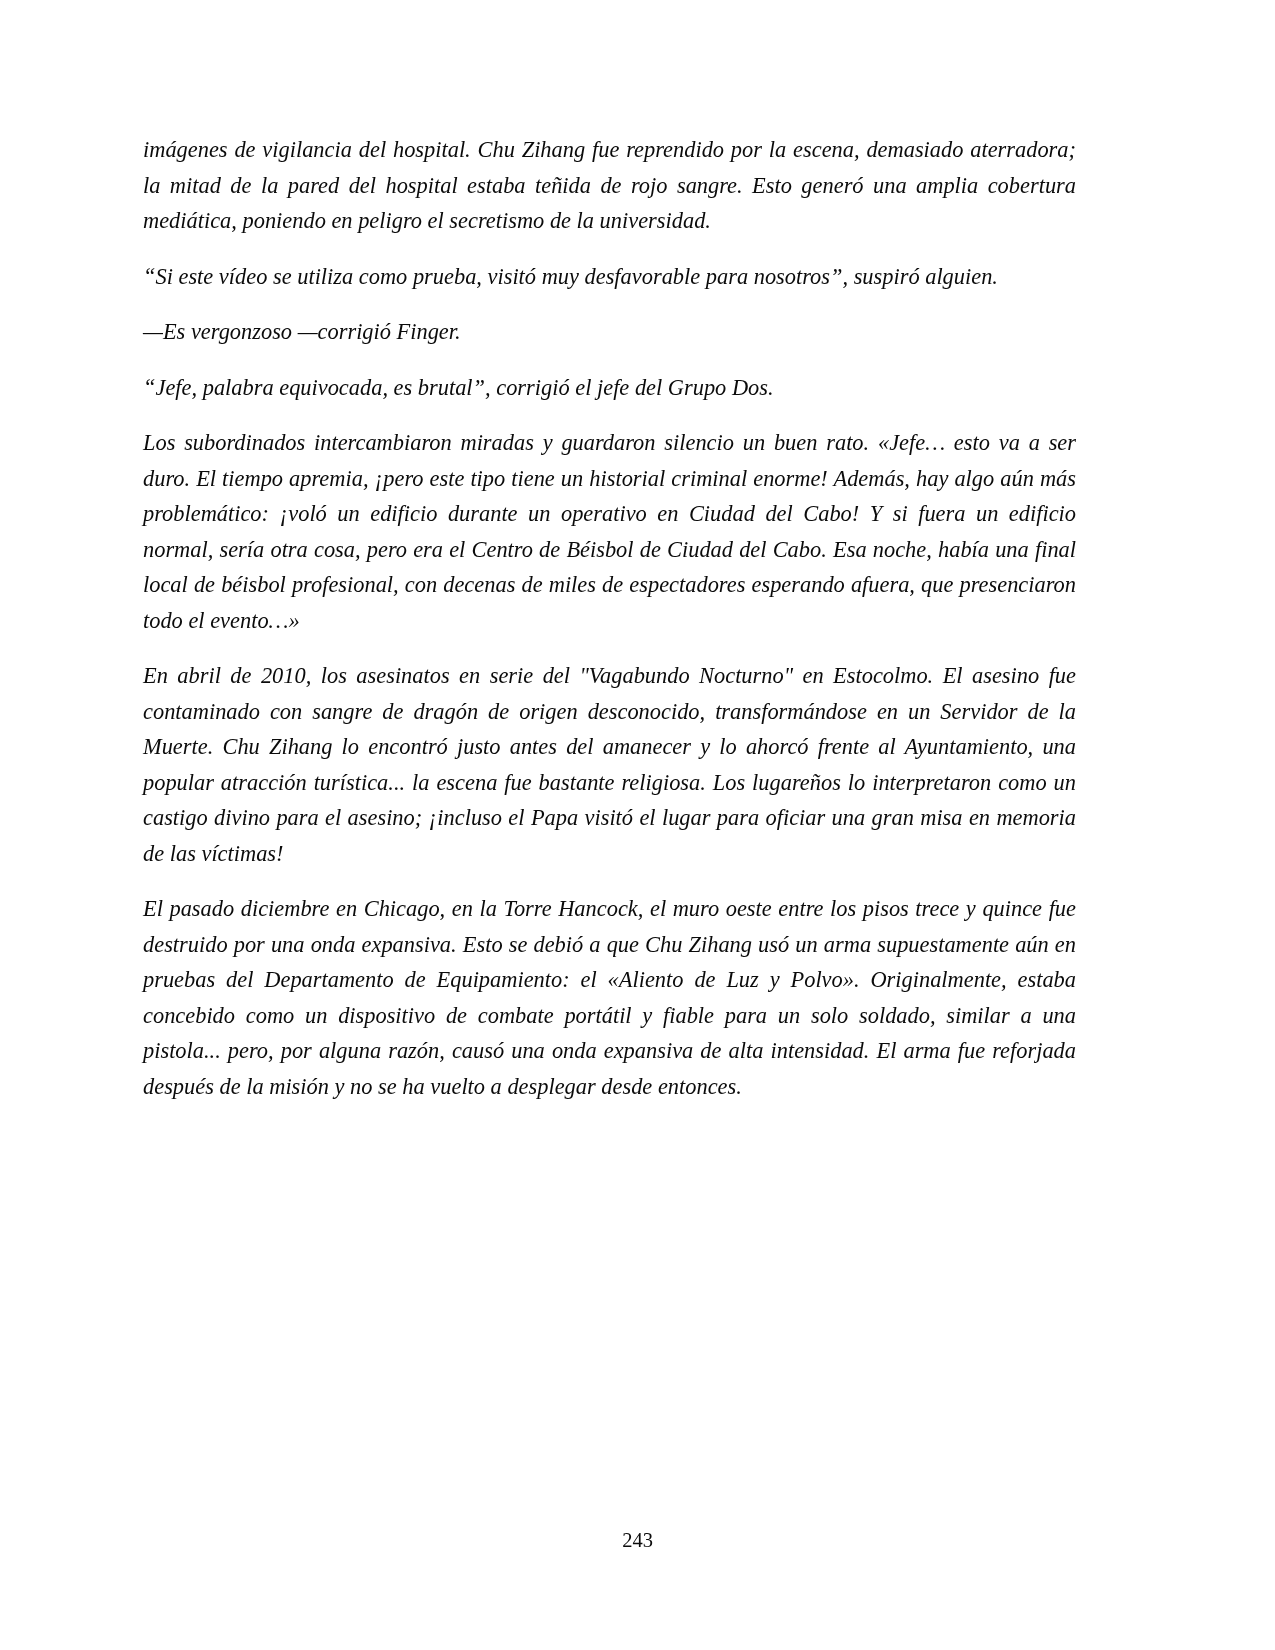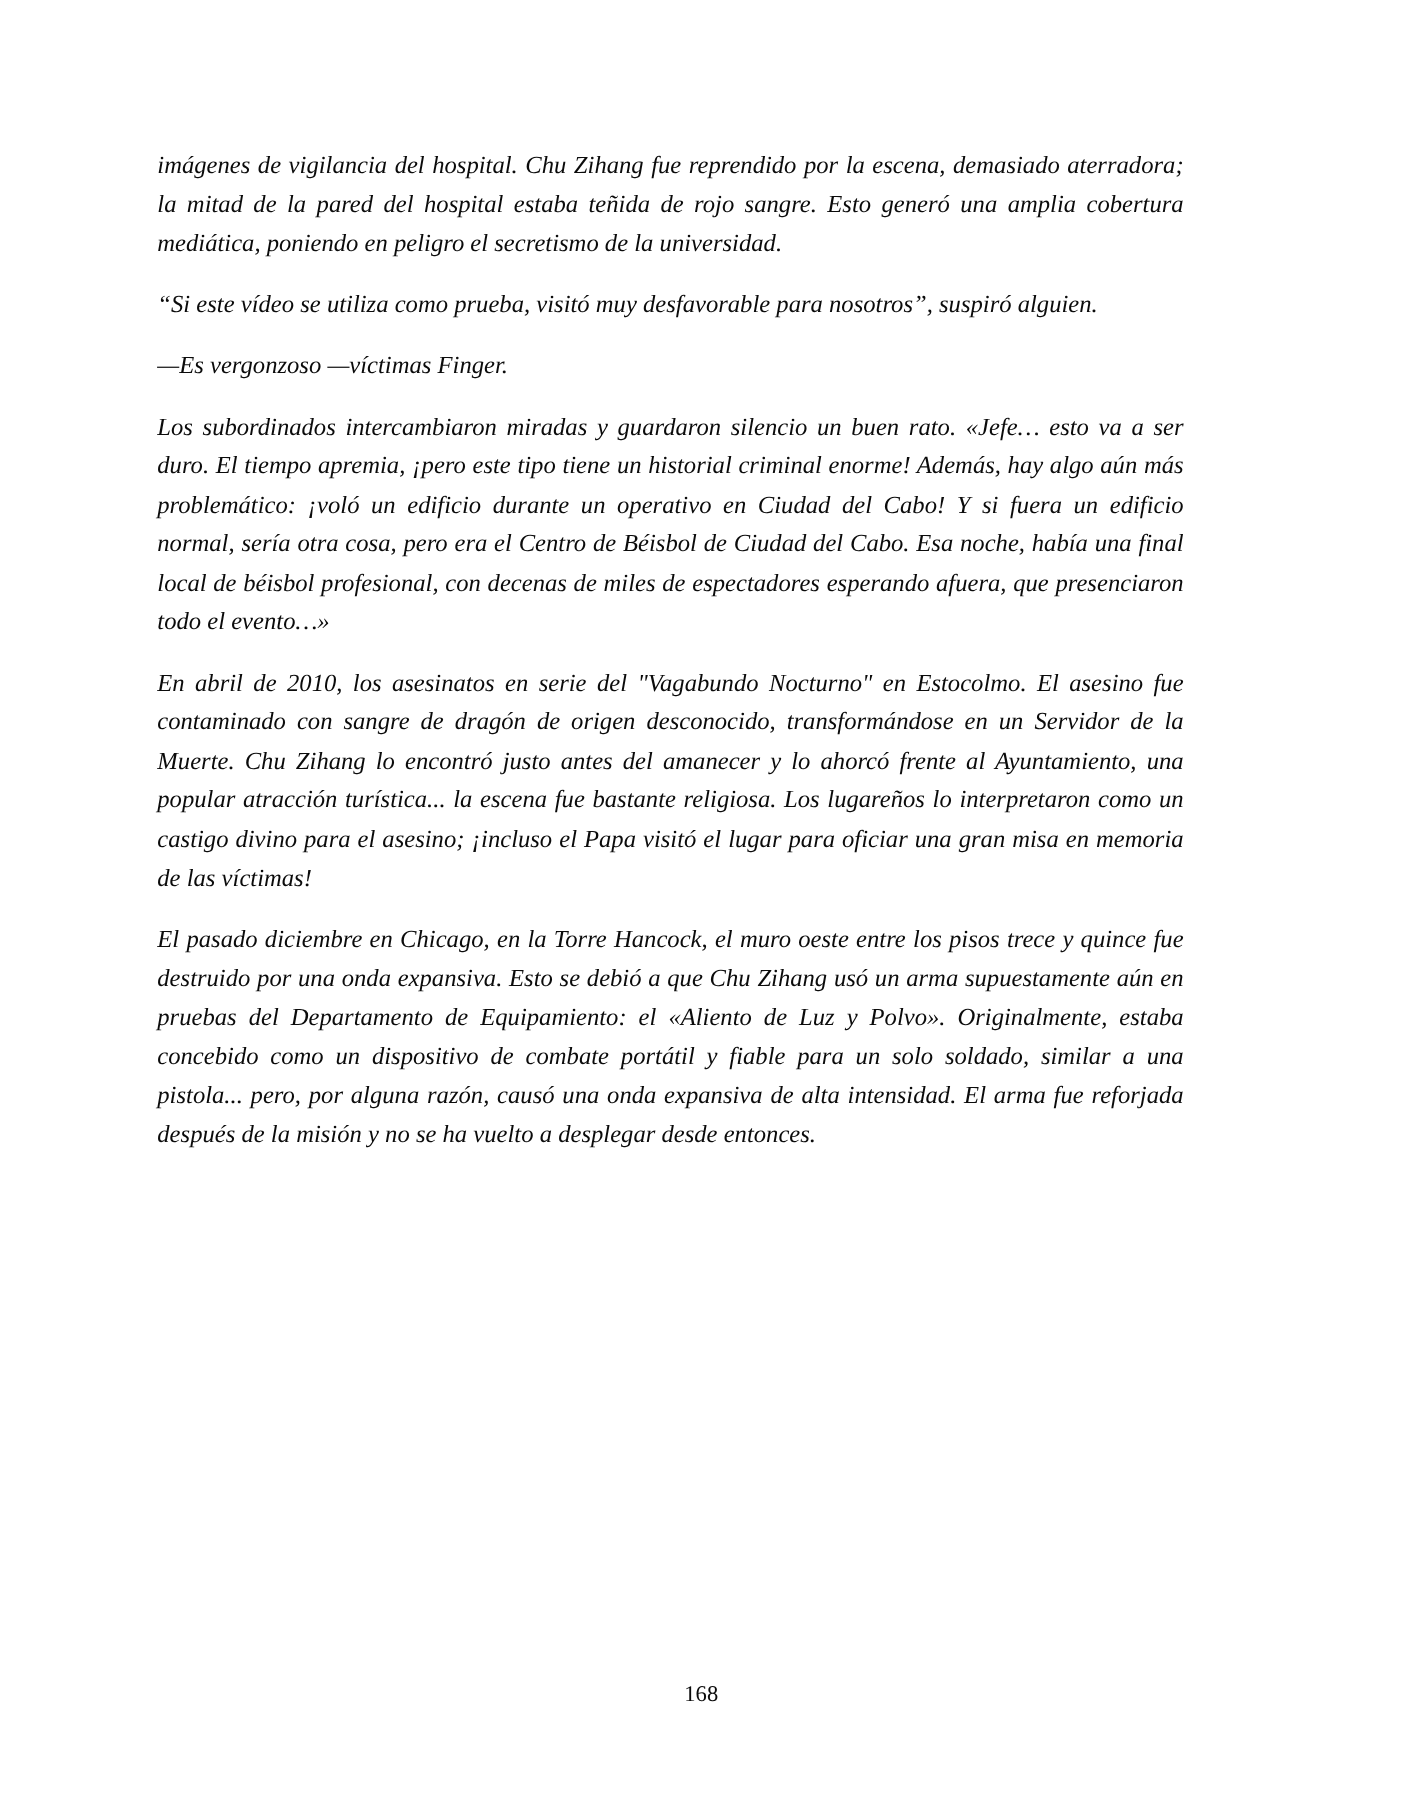--- a/index.html
+++ b/index.html
@@ -51,21 +51,22 @@
   }
 </style>
 </head>
 <body>
 
 <div class="page">
 
   <div class="text-column">
     <p class="para">imágenes de vigilancia del hospital. Chu Zihang fue reprendido por la escena, demasiado aterradora; la mitad de la pared del hospital estaba teñida de rojo sangre. Esto generó una amplia cobertura mediática, poniendo en peligro el secretismo de la universidad.</p>
     <p class="para">“Si este vídeo se utiliza como prueba, visitó muy desfavorable para nosotros”, suspiró alguien.</p>
-    <p class="para">—Es vergonzoso —víctimas Finger.</p>
+    <p class="para">—Es vergonzoso —corrigió Finger.</p>
+    <p class="para">“Jefe, palabra equivocada, es brutal”, corrigió el jefe del Grupo Dos.</p>
     <p class="para">Los subordinados intercambiaron miradas y guardaron silencio un buen rato. «Jefe… esto va a ser duro. El tiempo apremia, ¡pero este tipo tiene un historial criminal enorme! Además, hay algo aún más problemático: ¡voló un edificio durante un operativo en Ciudad del Cabo! Y si fuera un edificio normal, sería otra cosa, pero era el Centro de Béisbol de Ciudad del Cabo. Esa noche, había una final local de béisbol profesional, con decenas de miles de espectadores esperando afuera, que presenciaron todo el evento…»</p>
     <p class="para">En abril de 2010, los asesinatos en serie del "Vagabundo Nocturno" en Estocolmo. El asesino fue contaminado con sangre de dragón de origen desconocido, transformándose en un Servidor de la Muerte. Chu Zihang lo encontró justo antes del amanecer y lo ahorcó frente al Ayuntamiento, una popular atracción turística... la escena fue bastante religiosa. Los lugareños lo interpretaron como un castigo divino para el asesino; ¡incluso el Papa visitó el lugar para oficiar una gran misa en memoria de las víctimas!</p>
     <p class="para">El pasado diciembre en Chicago, en la Torre Hancock, el muro oeste entre los pisos trece y quince fue destruido por una onda expansiva. Esto se debió a que Chu Zihang usó un arma supuestamente aún en pruebas del Departamento de Equipamiento: el «Aliento de Luz y Polvo». Originalmente, estaba concebido como un dispositivo de combate portátil y fiable para un solo soldado, similar a una pistola... pero, por alguna razón, causó una onda expansiva de alta intensidad. El arma fue reforjada después de la misión y no se ha vuelto a desplegar desde entonces.</p>
   </div>
 
-  <div class="page-number">168</div>
+  <div class="page-number">243</div>
 
 </div>
 
 </body></html>

